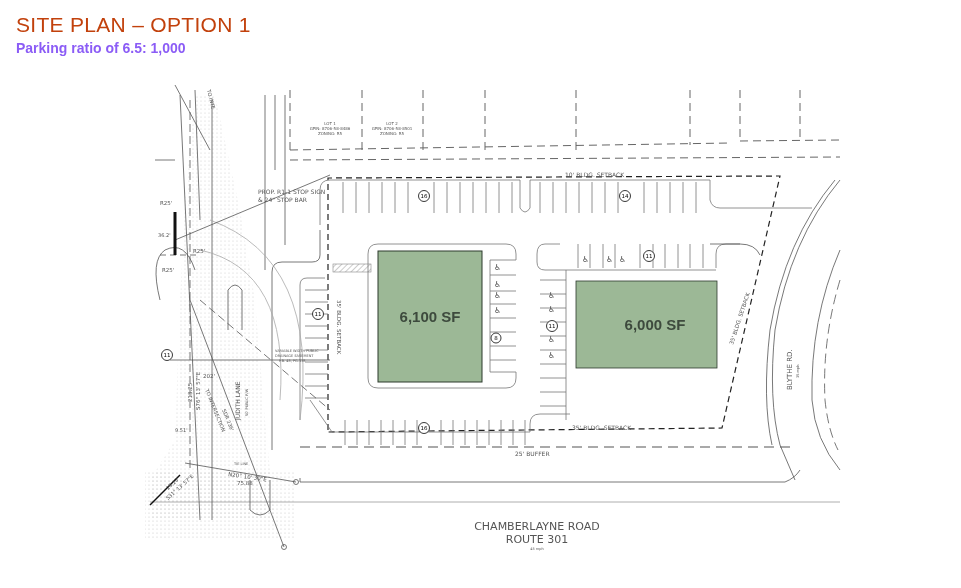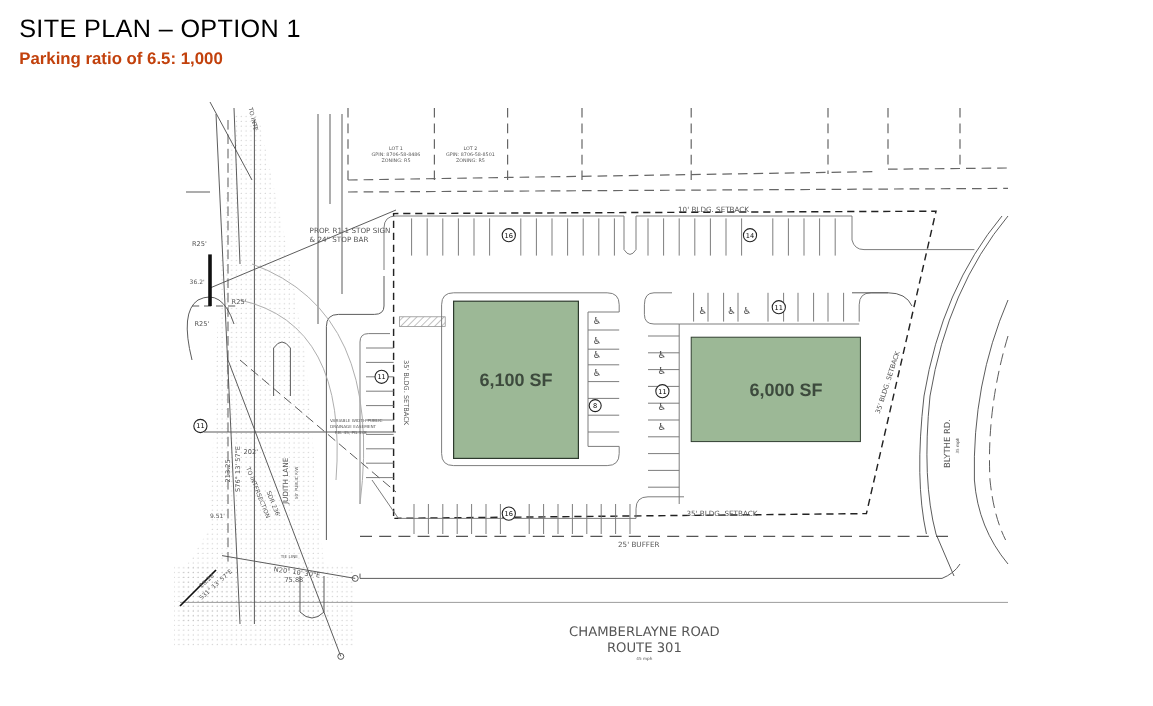--- a/index.html
+++ b/index.html
@@ -1,18 +1,18 @@
 <!DOCTYPE html>
 <html><head>
 <meta charset="utf-8">
 <style>
   html,body{margin:0;padding:0;background:#ffffff;}
   body{width:961px;height:588px;position:relative;overflow:hidden;font-family:"Liberation Sans",sans-serif;}
-  .title{position:absolute;left:16px;top:13px;font-size:21px;color:#000000;letter-spacing:0.3px;font-weight:normal;}
-  .subtitle{position:absolute;left:16px;top:40px;font-size:14px;color:#c2410c;font-weight:bold;}
+  .title{position:absolute;left:16px;top:13px;font-size:21px;color:#c2410c;letter-spacing:0.3px;font-weight:normal;}
+  .subtitle{position:absolute;left:16px;top:40px;font-size:14px;color:#8b5cf6;font-weight:bold;}
   svg{position:absolute;left:0;top:0;}
   .cad{font-family:"DejaVu Sans",sans-serif;fill:#555;}
   .bldg-label{font-family:"Liberation Sans",sans-serif;font-size:15px;font-weight:bold;fill:#3d4a3d;}
 </style>
 </head>
 <body>
 
 <div class="title">SITE PLAN – OPTION 1</div>
 <div class="subtitle">Parking ratio of 6.5: 1,000</div>
 

